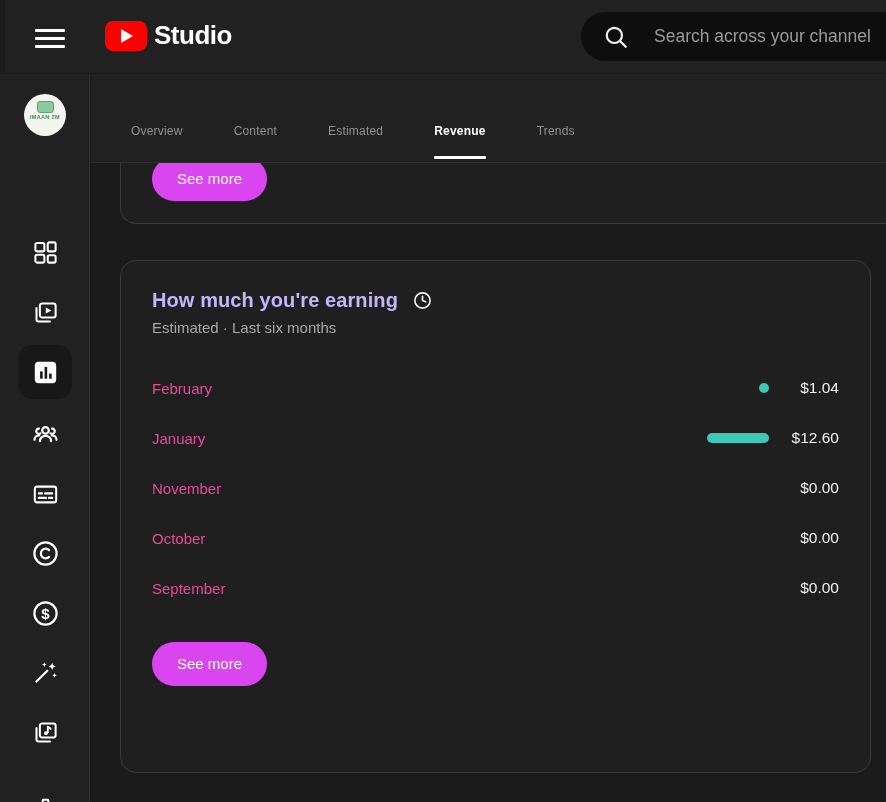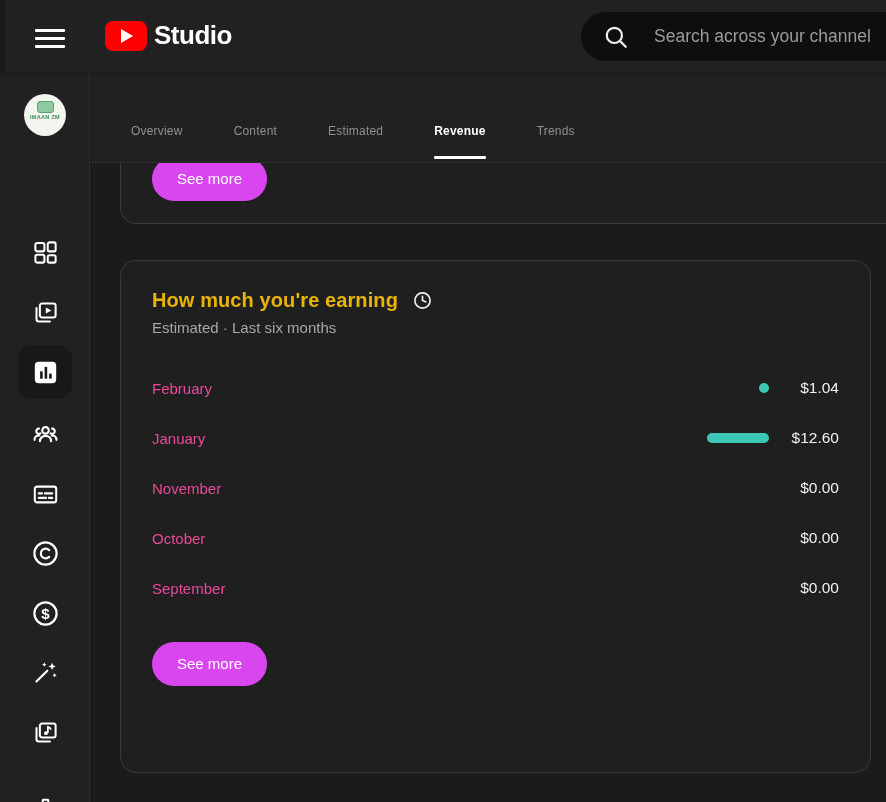--- a/index.html
+++ b/index.html
@@ -51,21 +51,21 @@
                   background:#1f1f1f; border-left:1px solid #3a3a3a; border-bottom:1px solid #3a3a3a;
                   border-radius:0 0 0 16px; overflow:hidden; }
   .see-more-btn { display:inline-block; height:44px; line-height:44px; padding:0 25px; background:#d946ef;
                   color:#fff; font-size:15px; font-weight:500; border:none; border-radius:22px;
                   cursor:pointer; font-family:"Liberation Sans", sans-serif; }
   .card-partial .see-more-btn { margin:-6px 0 0 31px; }
 
   .card-earn { position:absolute; left:29px; top:97px; width:751px; height:513px; background:#1f1f1f;
                border:1px solid #3a3a3a; border-radius:16px; padding:28px 31px; }
   .earn-title-row { display:flex; align-items:center; }
-  .earn-title { color:#eab308; font-size:20px; font-weight:700; letter-spacing:0.1px; }
+  .earn-title { color:#c4b5fd; font-size:20px; font-weight:700; letter-spacing:0.1px; }
   .earn-title-row svg { margin-left:14px; }
   .earn-sub { color:#a7a7a7; font-size:15px; margin-top:7px; }
   .earn-rows { margin-top:27px; }
   .earn-row { display:flex; align-items:center; height:50px; }
   .earn-row .m { color:#ec4899; font-size:15px; flex:none; }
   .earn-row .bar-zone { flex:1; display:flex; justify-content:flex-end; align-items:center; }
   .earn-row .bar { height:10px; border-radius:5px; }
   .earn-row .val { width:52px; text-align:right; color:#f1f1f1; font-size:15.5px; margin-left:18px; flex:none; }
   .card-earn .see-more-btn { margin-top:29px; }
 </style>

